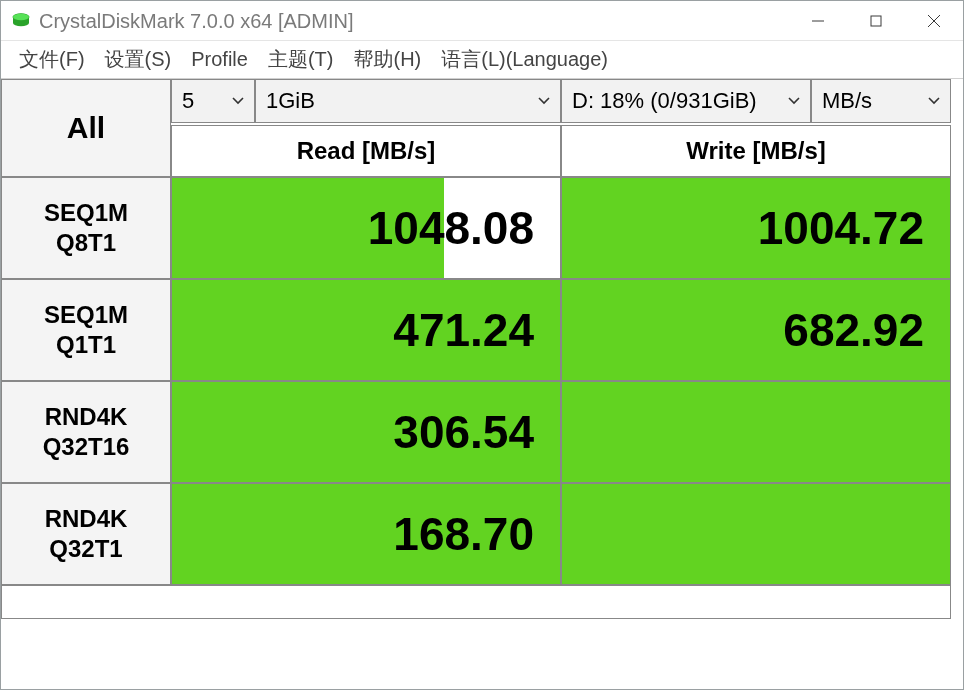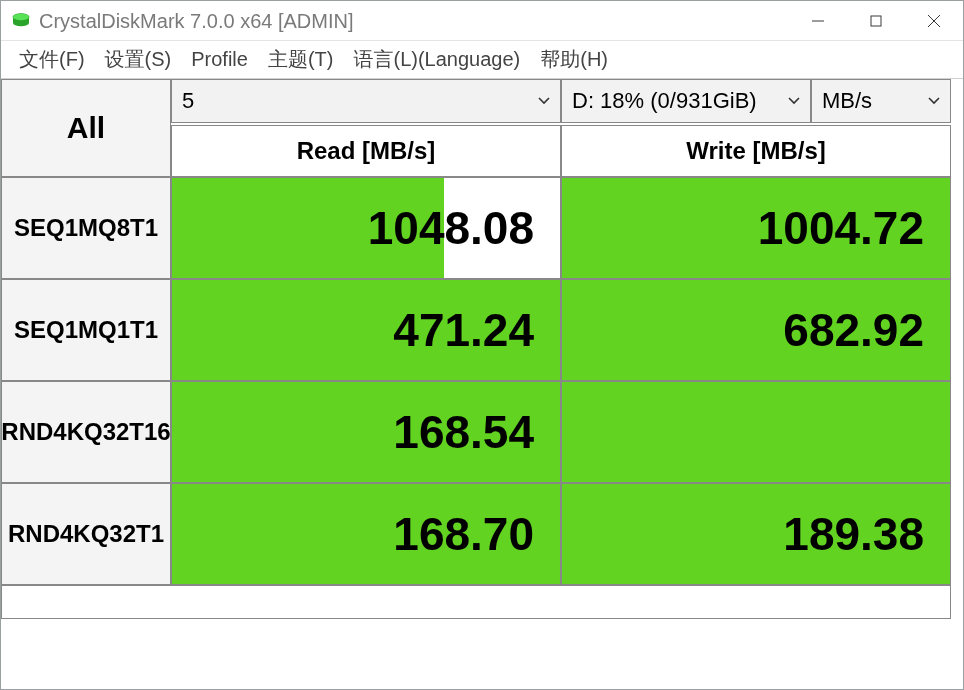--- a/index.html
+++ b/index.html
@@ -17,21 +17,21 @@
   .menubar { height: 38px; display: flex; align-items: center; padding: 0 8px; color: #444; font-size: 20px; border-bottom: 1px solid #d0d0d0; }
   .menu-item { padding: 12px 10px; white-space: nowrap; }
   .dropdown { border: 1px solid #888; background: #f2f2f2; display: flex; align-items: center; justify-content: space-between; padding: 0 10px; font-size: 22px; height: 44px; }
   .dd-arrow { margin-left: 8px; }
   .dd-arrow svg { display:block; }
   
   .grid { display: grid; grid-template-columns: 170px 390px 390px; grid-template-rows: 46px 52px repeat(4,102px) 34px; }
   .cell { border: 1px solid #888; overflow: hidden; }
   .all-btn { grid-column: 1; grid-row: 1 / span 2; display:flex; align-items:center; justify-content:center; font-weight:700; font-size:30px; background:#f4f4f4; border:1px solid #888; }
   .hdr { display:flex; align-items:center; justify-content:center; font-weight:700; font-size:24px; background:#fff; }
-  .row-label { display:flex; flex-direction:row; align-items:center; justify-content:center; font-weight:700; font-size:24px; background:#f4f4f4; line-height:1.25; }
+  .row-label { display:flex; flex-direction:column; align-items:center; justify-content:center; font-weight:700; font-size:24px; background:#f4f4f4; line-height:1.25; }
   .result { position:relative; display:flex; align-items:center; justify-content:flex-end; padding-right:26px; font-weight:800; font-size:46px; background:#fff; }
   .bar { position:absolute; left:0; top:0; bottom:0; background:#62d321; }
   .result span { position:relative; z-index:1; color:#000; }
   .status { grid-column: 1 / span 3; border:1px solid #888; background:#fff; }
   
   .dd-iter { grid-column:2; grid-row:1; display:flex; }
   .dd-iter .dropdown:first-child { width: 84px; }
   .dd-iter .dropdown:last-child { flex:1; }
   .dd-drive { grid-column:3; grid-row:1; display:flex; }
   .dd-drive .dropdown:first-child { flex:1; }
@@ -69,33 +69,41 @@
           </svg>
       </div>
     </div>
   </div>
 
   <div class="menubar">
     <div class="menu-item">文件(F)</div>
     <div class="menu-item">设置(S)</div>
     <div class="menu-item">Profile</div>
     <div class="menu-item">主题(T)</div>
+    <div class="menu-item">帮助(H)</div>
     <div class="menu-item">语言(L)(Language)</div>
-    <div class="menu-item">帮助(H)</div>
   </div>
 
   <div class="grid">
 
     <div class="all-btn cell">
       <span>All</span>
     </div>
 
     <div class="dd-iter">
       <div class="dropdown cell">
         <span>5</span>
+        <span class="dd-arrow">
+            <svg width="12" height="8">
+              <path d="M1 1 L6 6 L11 1" fill="none" stroke="#333" stroke-width="1.6"></path>
+            </svg>
+          </span>
+      </div>
+      <div class="dropdown cell">
+        <span>1GiB</span>
         <span class="dd-arrow">
             <svg width="12" height="8">
               <path d="M1 1 L6 6 L11 1" fill="none" stroke="#333" stroke-width="1.6"></path>
             </svg>
           </span>
       </div>
     </div>
 
     <div class="dd-drive">
       <div class="dropdown cell">
@@ -144,34 +152,33 @@
       <div class="bar" style="width:100%"></div>
       <span>682.92</span>
     </div>
 
     <div class="row-label cell" style="grid-row:5">
       <div>RND4K</div>
       <div>Q32T16</div>
     </div>
     <div class="result cell" style="grid-column:2;grid-row:5">
       <div class="bar" style="width:100%"></div>
-      <span>168.54</span>
+      <span>306.54</span>
     </div>
     <div class="result cell" style="grid-column:3;grid-row:5">
       <div class="bar" style="width:100%"></div>
     </div>
 
     <div class="row-label cell" style="grid-row:6">
       <div>RND4K</div>
       <div>Q32T1</div>
     </div>
     <div class="result cell" style="grid-column:2;grid-row:6">
       <div class="bar" style="width:100%"></div>
       <span>168.70</span>
     </div>
     <div class="result cell" style="grid-column:3;grid-row:6">
       <div class="bar" style="width:100%"></div>
-      <span>189.38</span>
     </div>
 
     <div class="status" style="grid-row:7"></div>
   </div>
 </div>
 
 </body></html>

